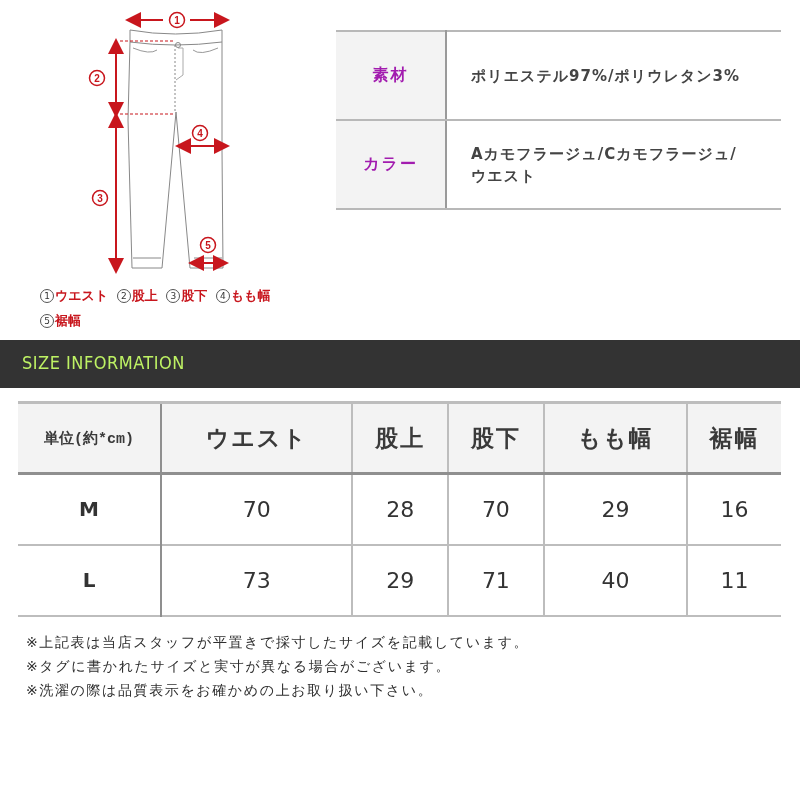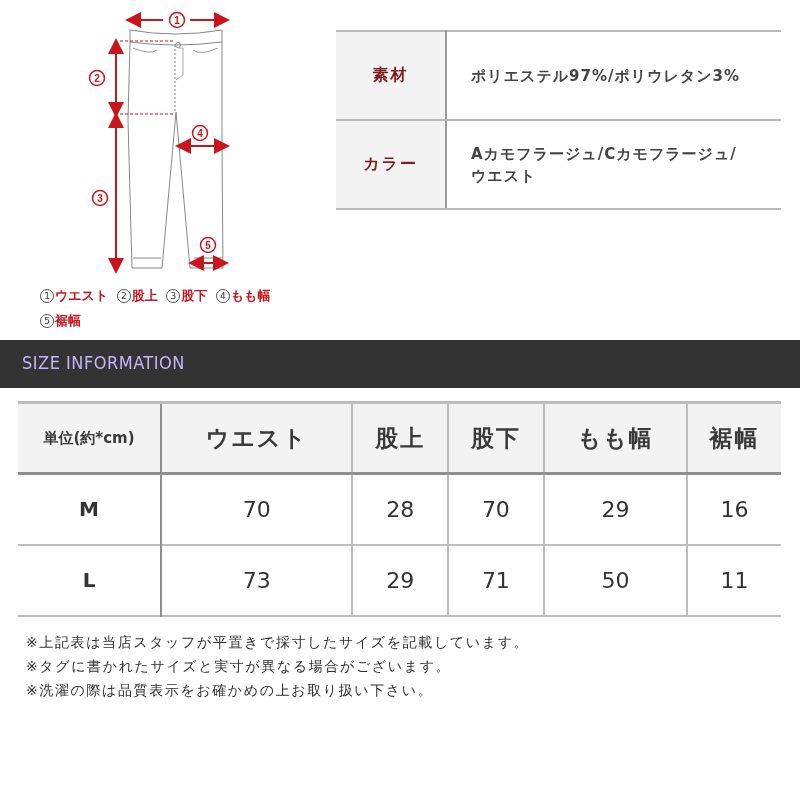--- a/index.html
+++ b/index.html
@@ -12,32 +12,32 @@
   .legend { position: absolute; left: 40px; top: 283px; width: 290px; font-size: 13px; font-weight: bold; line-height: 25px; }
   .legend .item { display: inline-block; margin-right: 4px; white-space: nowrap; }
   .legend .num { display: inline-block; width: 14px; height: 14px; border: 1px solid #555; border-radius: 50%;
                  font-size: 9px; line-height: 12px; text-align: center; color: #333; font-weight: normal; vertical-align: 1px; margin-right: 1px; }
   .legend .lbl { color: #c8161d; }
 
   
   .spec { position: absolute; left: 336px; top: 30px; width: 445px; border-collapse: collapse; }
   .spec tr { height: 89px; }
   .spec td { border-top: 2px solid #b8b8b8; border-bottom: 2px solid #b8b8b8; font-size: 15px; vertical-align: middle; }
-  .spec td.key { width: 110px; background: #f3f3f3; text-align: center; border-right: 2px solid #9a9a9a; font-weight: bold; font-size: 16px; color: #7f1d1d; letter-spacing: 2px; }
+  .spec td.key { width: 110px; background: #f3f3f3; text-align: center; border-right: 2px solid #9a9a9a; font-weight: bold; font-size: 16px; color: #a21caf; letter-spacing: 2px; }
   .spec td.val { padding-left: 24px; font-weight: bold; color: #444; line-height: 22px; letter-spacing: 1px; }
 
   
   .size-header { position: absolute; left: 0; top: 340px; width: 800px; height: 48px; background: #333333; }
-  .size-header span { position: absolute; left: 22px; top: 12px; color: #c4b5fd; font-size: 18px; font-family: "DejaVu Sans Condensed", "Liberation Sans Narrow", "Liberation Sans", sans-serif; letter-spacing: 0.5px; }
+  .size-header span { position: absolute; left: 22px; top: 12px; color: #bef264; font-size: 18px; font-family: "DejaVu Sans Condensed", "Liberation Sans Narrow", "Liberation Sans", sans-serif; letter-spacing: 0.5px; }
 
   
   .size { position: absolute; left: 18px; top: 401px; width: 763px; border-collapse: collapse; }
   .size th, .size td { text-align: center; vertical-align: middle; border-left: 2px solid #bdbdbd; }
   .size th:first-child, .size td:first-child { border-left: none; border-right: 2px solid #8f8f8f; }
-  .size thead tr { height: 71px; background: #f3f3f3; border-top: 3px solid #bdbdbd; border-bottom: 3px solid #8f8f8f; }
+  .size thead tr { height: 71px; background: #f3f3f3; border-top: 3px solid #bdbdbd; border-bottom: 3px solid #8f8f8f; font-family: Liberation Mono, monospace; }
   .size th { font-size: 23px; font-weight: bold; color: #3a3a3a; letter-spacing: 2px; }
   .size th.unit { font-size: 15px; width: 143px; letter-spacing: 0; }
   .size tbody tr { height: 71px; border-bottom: 2px solid #bdbdbd; }
   .size td { font-size: 22px; color: #333; }
   .size td.rowhead { font-weight: bold; font-size: 20px; }
 
   
   .notes { position: absolute; left: 26px; top: 630px; font-size: 14px; font-weight: normal; line-height: 24px; color: #2e2e2e; letter-spacing: 1.6px; }
 </style>
 </head>
@@ -134,21 +134,21 @@
       <td>28</td>
       <td>70</td>
       <td>29</td>
       <td>16</td>
     </tr>
     <tr>
       <td class="rowhead">L</td>
       <td>73</td>
       <td>29</td>
       <td>71</td>
-      <td>50</td>
+      <td>40</td>
       <td>11</td>
     </tr>
   </tbody>
 </table>
 
 <div class="notes">
   <div>※上記表は当店スタッフが平置きで採寸したサイズを記載しています。</div>
   <div>※タグに書かれたサイズと実寸が異なる場合がございます。</div>
   <div>※洗濯の際は品質表示をお確かめの上お取り扱い下さい。</div>
 </div>

